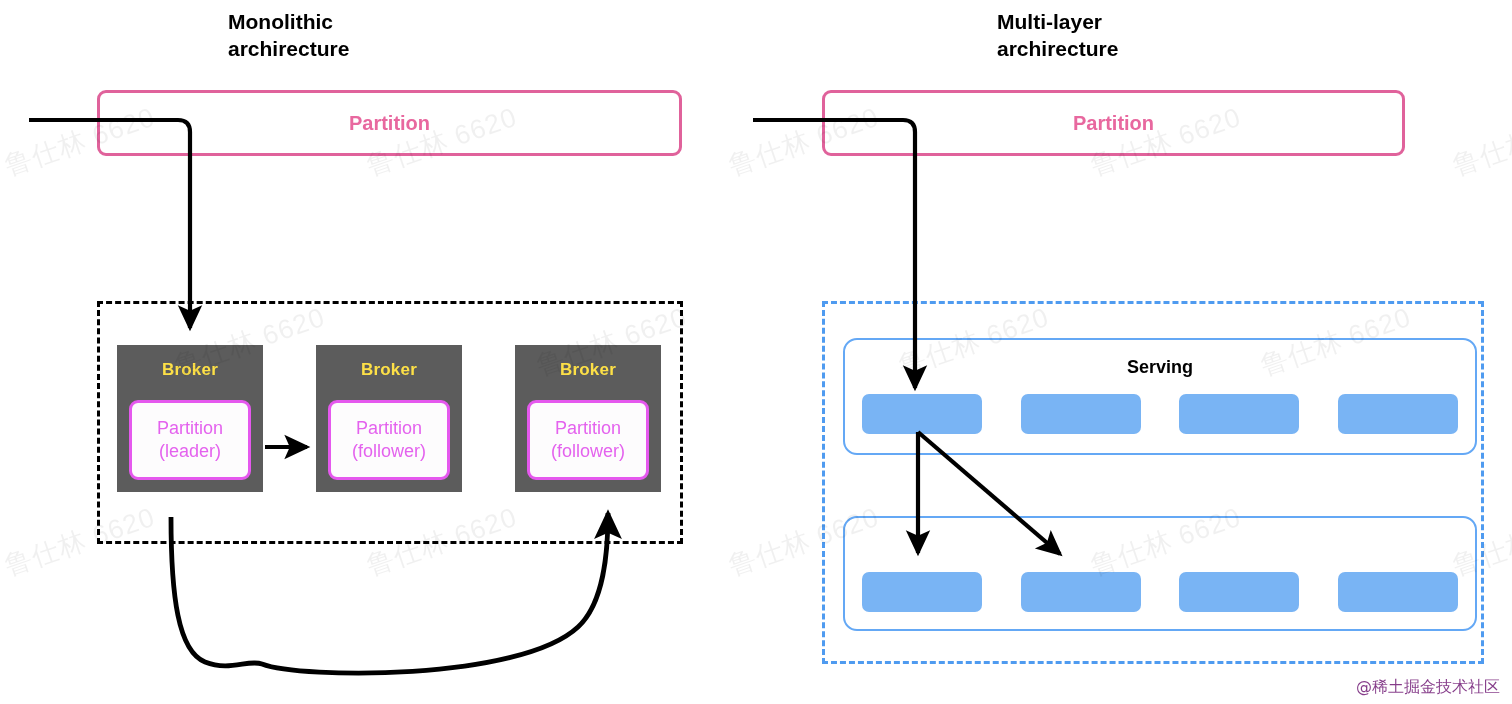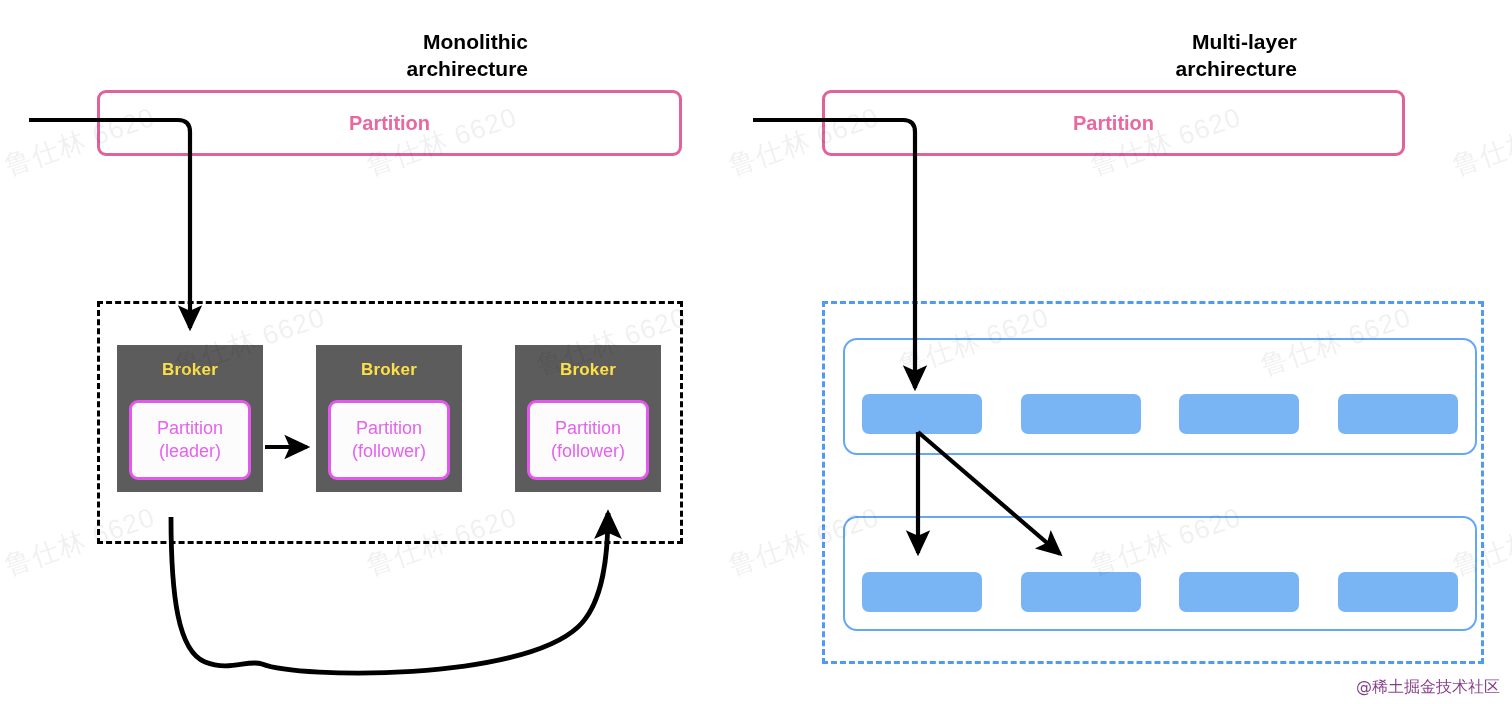--- a/index.html
+++ b/index.html
@@ -42,27 +42,26 @@
     position: absolute;
     left: 0; top: 0;
     width: 1512px; height: 704px;
     z-index: 4;
     pointer-events: none;
   }
 
   
   .section-title {
     position: absolute;
-    text-align: right;
+    text-align: left;
     font-weight: bold;
     font-size: 21px;
     line-height: 27px;
     color: #000000;
     z-index: 3;
-    margin-top: 20px;
   }
   #title-left  { left: 228px; top: 8px;  width: 300px; }
   #title-right { left: 997px; top: 8px;  width: 300px; }
 
   
   .partition-bar {
     position: absolute;
     box-sizing: border-box;
     border: 3px solid #e0629b;
     border-radius: 9px;
@@ -249,20 +248,21 @@
   <div class="broker-title">Broker</div>
   <div class="broker-partition">
     <span>Partition</span>
     <span>(follower)</span>
   </div>
 </div>
 
 <div id="layer-cluster"></div>
 
 <div class="layer-group" id="layer-group-0">
+  <div class="layer-title">Serving</div>
   <div class="layer-slots">
     <div class="slot"></div>
     <div class="slot"></div>
     <div class="slot"></div>
     <div class="slot"></div>
   </div>
 </div>
 
 <div class="layer-group" id="layer-group-1">
   <div class="layer-slots">

